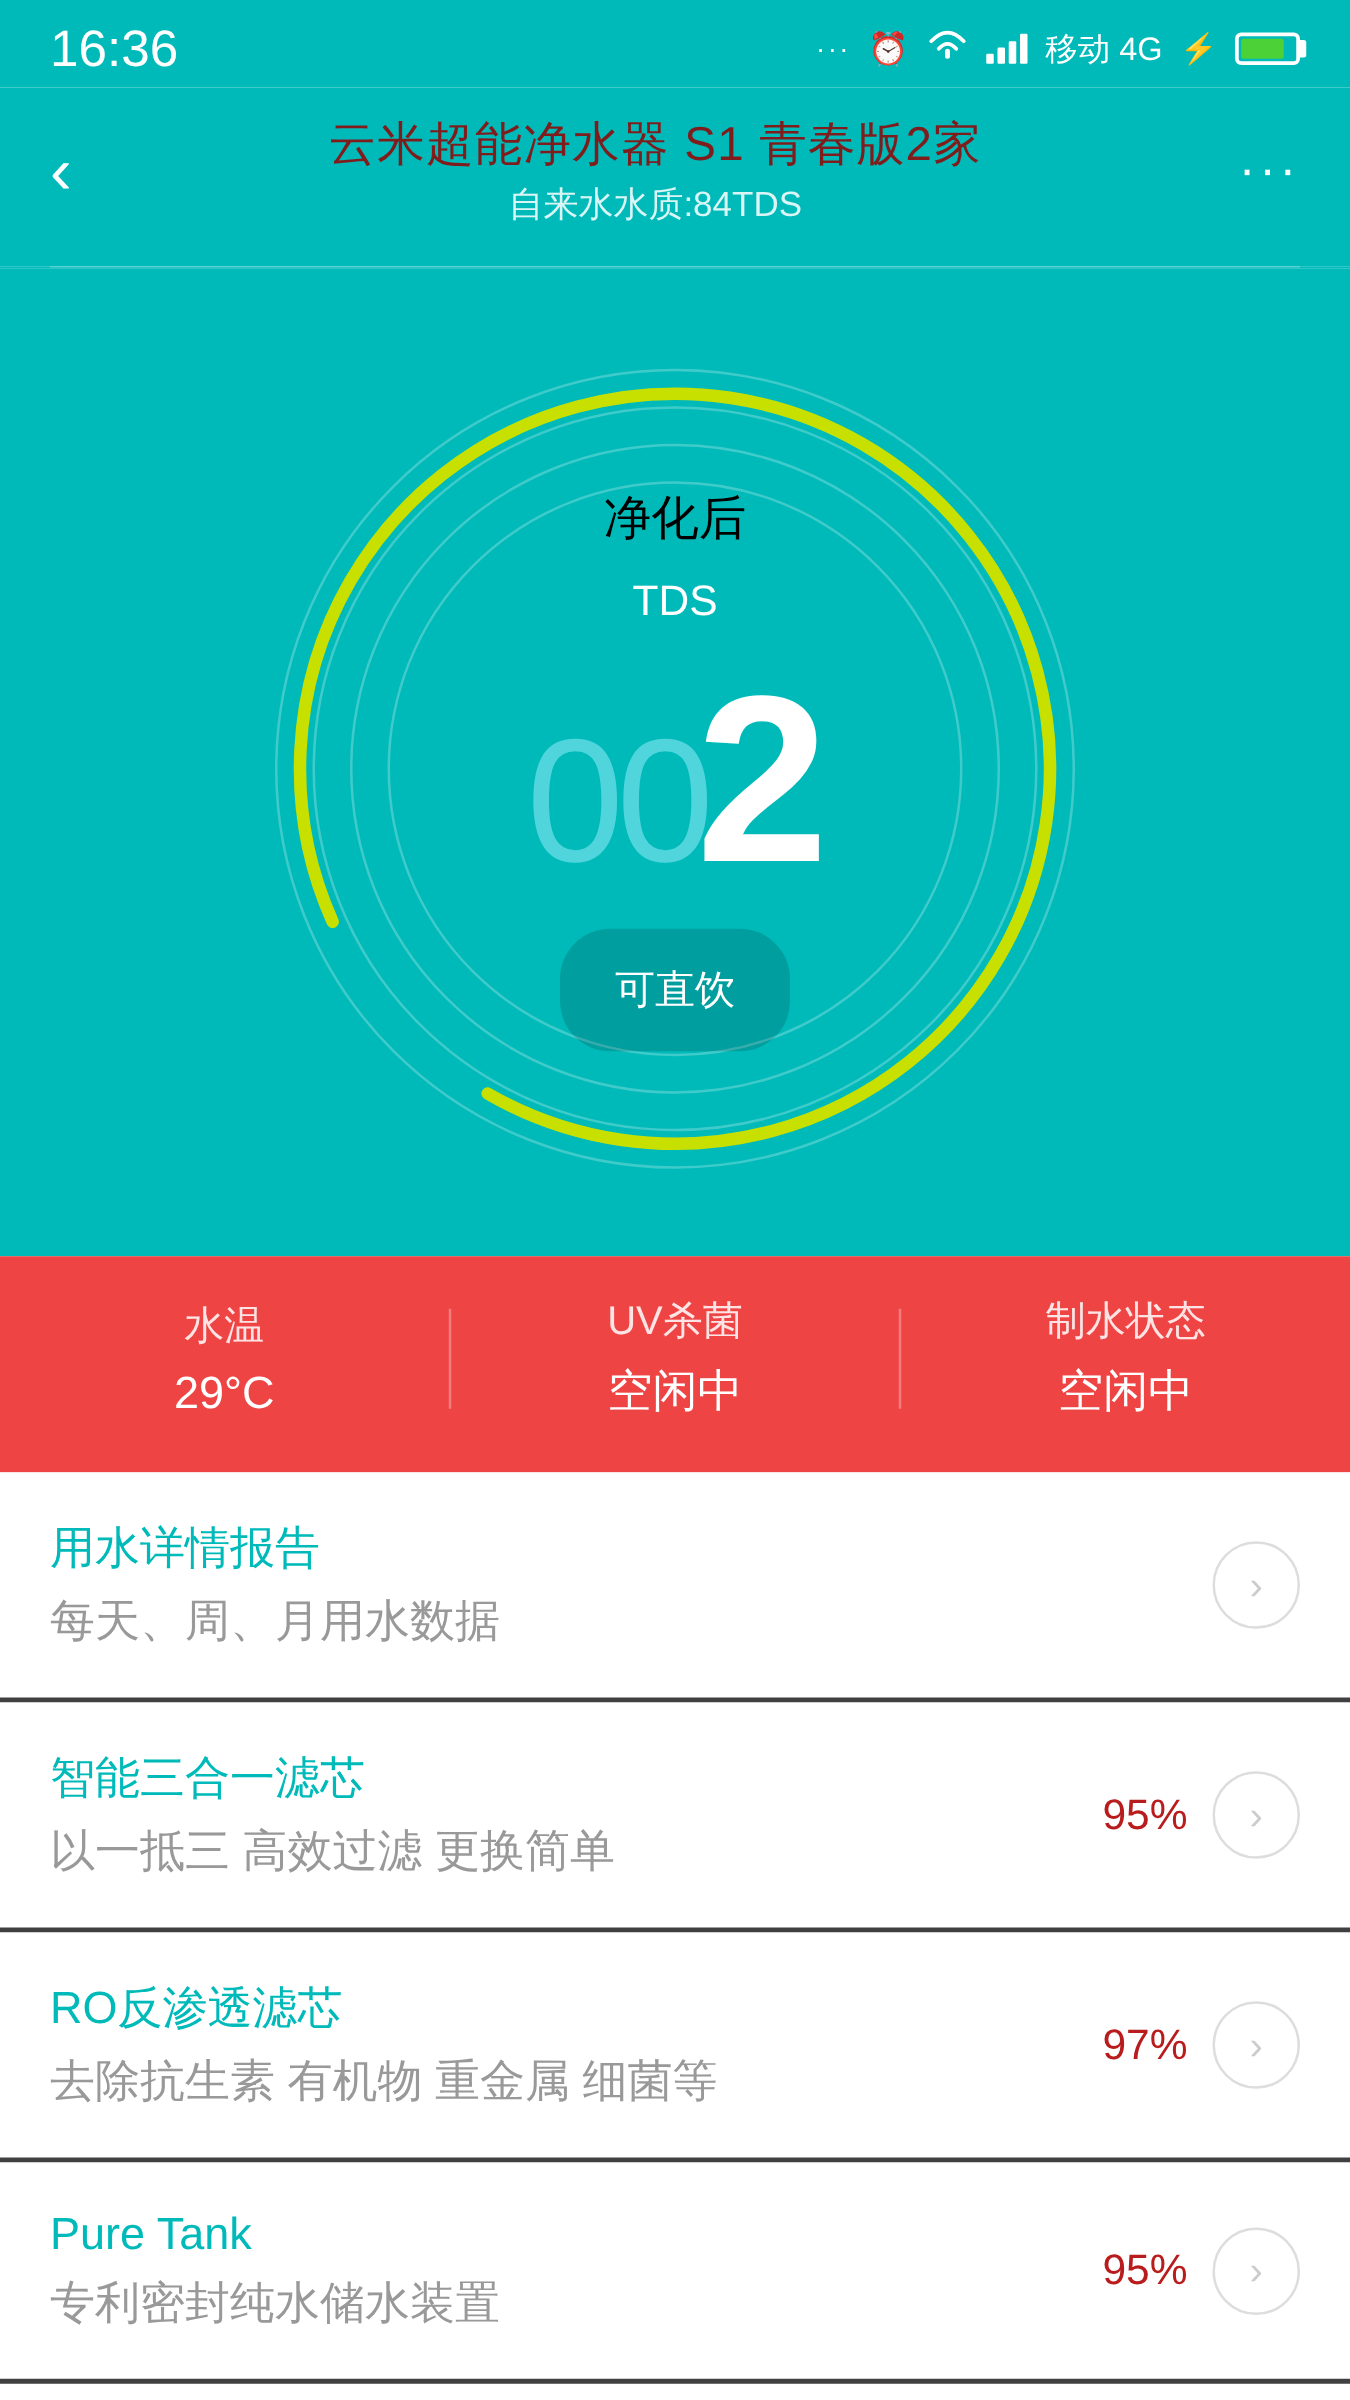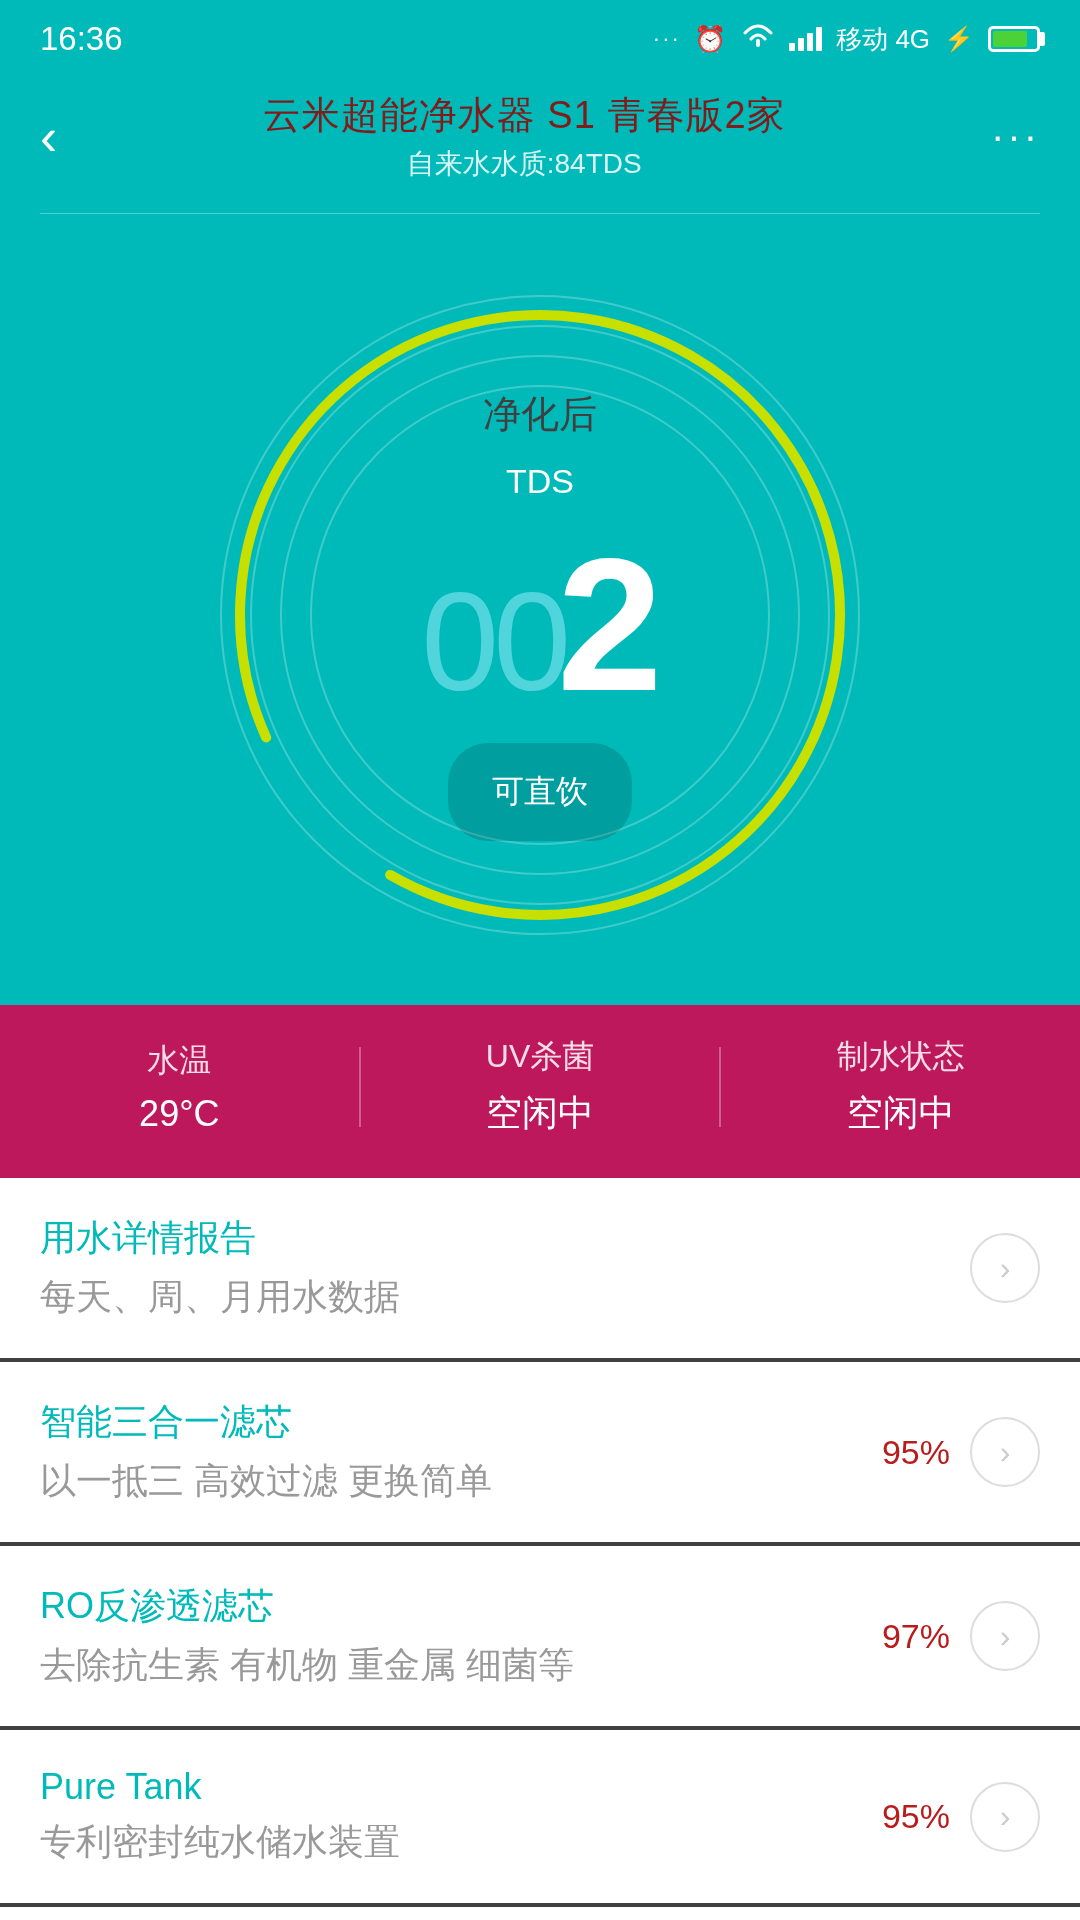--- a/index.html
+++ b/index.html
@@ -16,21 +16,21 @@
     .status-bar {
       background: #00BABA;
       display: flex;
       justify-content: space-between;
       align-items: center;
       padding: 18px 40px 10px 40px;
       height: 70px;
     }
     .status-time {
       color: white;
-      font-size: 33px;
+      font-size: 41px;
       font-weight: 500;
     }
     .status-icons {
       display: flex;
       align-items: center;
       gap: 14px;
       color: white;
       font-size: 26px;
     }
     .battery-icon {
@@ -161,21 +161,21 @@
 
     .gauge-center {
       position: relative;
       z-index: 10;
       text-align: center;
       display: flex;
       flex-direction: column;
       align-items: center;
     }
     .gauge-label-top {
-      color: #404040;
+      color: #000000;
       font-size: 38px;
       font-weight: 400;
       margin-bottom: 22px;
     }
     .gauge-label-tds {
       color: white;
       font-size: 34px;
       margin-bottom: 28px;
     }
     .gauge-number {
@@ -201,21 +201,21 @@
       background: rgba(0,0,0,0.15);
       color: white;
       font-size: 32px;
       padding: 27px 44px;
       border-radius: 40px;
       margin-top: 24px;
     }
 
     
     .stats-section {
-      background: #be185d;
+      background: #ef4444;
       display: flex;
       align-items: center;
       justify-content: space-around;
       padding: 30px 0 40px 0;
     }
     .stat-item {
       display: flex;
       flex-direction: column;
       align-items: center;
       flex: 1;

